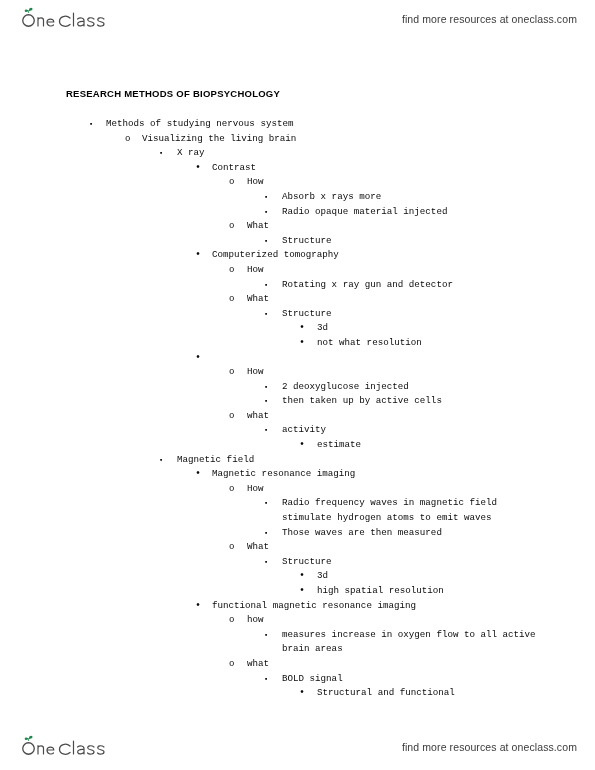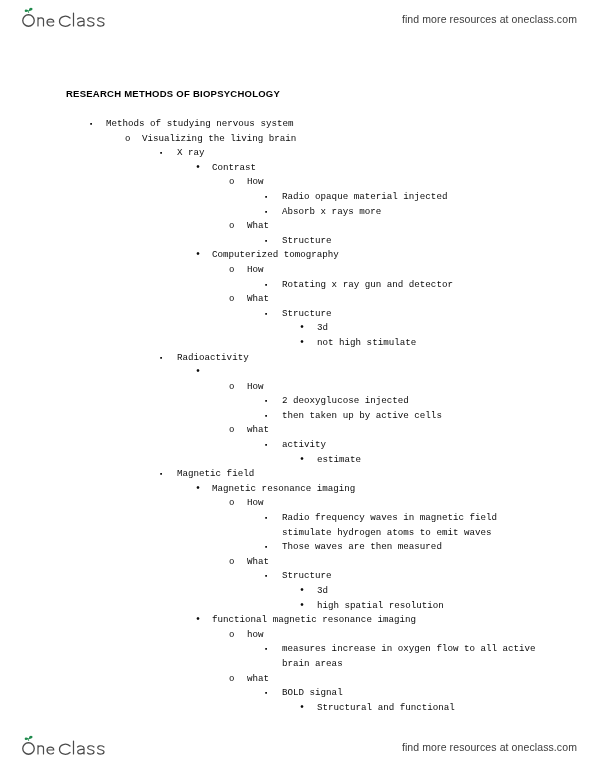--- a/index.html
+++ b/index.html
@@ -160,26 +160,26 @@
       <div class="node lvl-4">
         <span class="bullet b-disc">•</span>
         <span class="node-text">Contrast</span>
       </div>
       <div class="node lvl-5">
         <span class="bullet b-circle">o</span>
         <span class="node-text">How</span>
       </div>
       <div class="node lvl-6">
         <span class="bullet b-square">▪</span>
+        <span class="node-text">Absorb x rays more</span>
+      </div>
+      <div class="node lvl-6">
+        <span class="bullet b-square">▪</span>
         <span class="node-text">Radio opaque material injected</span>
       </div>
-      <div class="node lvl-6">
-        <span class="bullet b-square">▪</span>
-        <span class="node-text">Absorb x rays more</span>
-      </div>
       <div class="node lvl-5">
         <span class="bullet b-circle">o</span>
         <span class="node-text">What</span>
       </div>
       <div class="node lvl-6">
         <span class="bullet b-square">▪</span>
         <span class="node-text">Structure</span>
       </div>
       <div class="node lvl-4">
         <span class="bullet b-disc">•</span>
@@ -200,25 +200,21 @@
       <div class="node lvl-6">
         <span class="bullet b-square">▪</span>
         <span class="node-text">Structure</span>
       </div>
       <div class="node lvl-7">
         <span class="bullet b-disc">•</span>
         <span class="node-text">3d</span>
       </div>
       <div class="node lvl-7">
         <span class="bullet b-disc">•</span>
-        <span class="node-text">not high stimulate</span>
-      </div>
-      <div class="node lvl-3">
-        <span class="bullet b-square">▪</span>
-        <span class="node-text">Radioactivity</span>
+        <span class="node-text">not what resolution</span>
       </div>
       <div class="node lvl-4">
         <span class="bullet b-disc">•</span>
       </div>
       <div class="node lvl-5">
         <span class="bullet b-circle">o</span>
         <span class="node-text">How</span>
       </div>
       <div class="node lvl-6">
         <span class="bullet b-square">▪</span>

